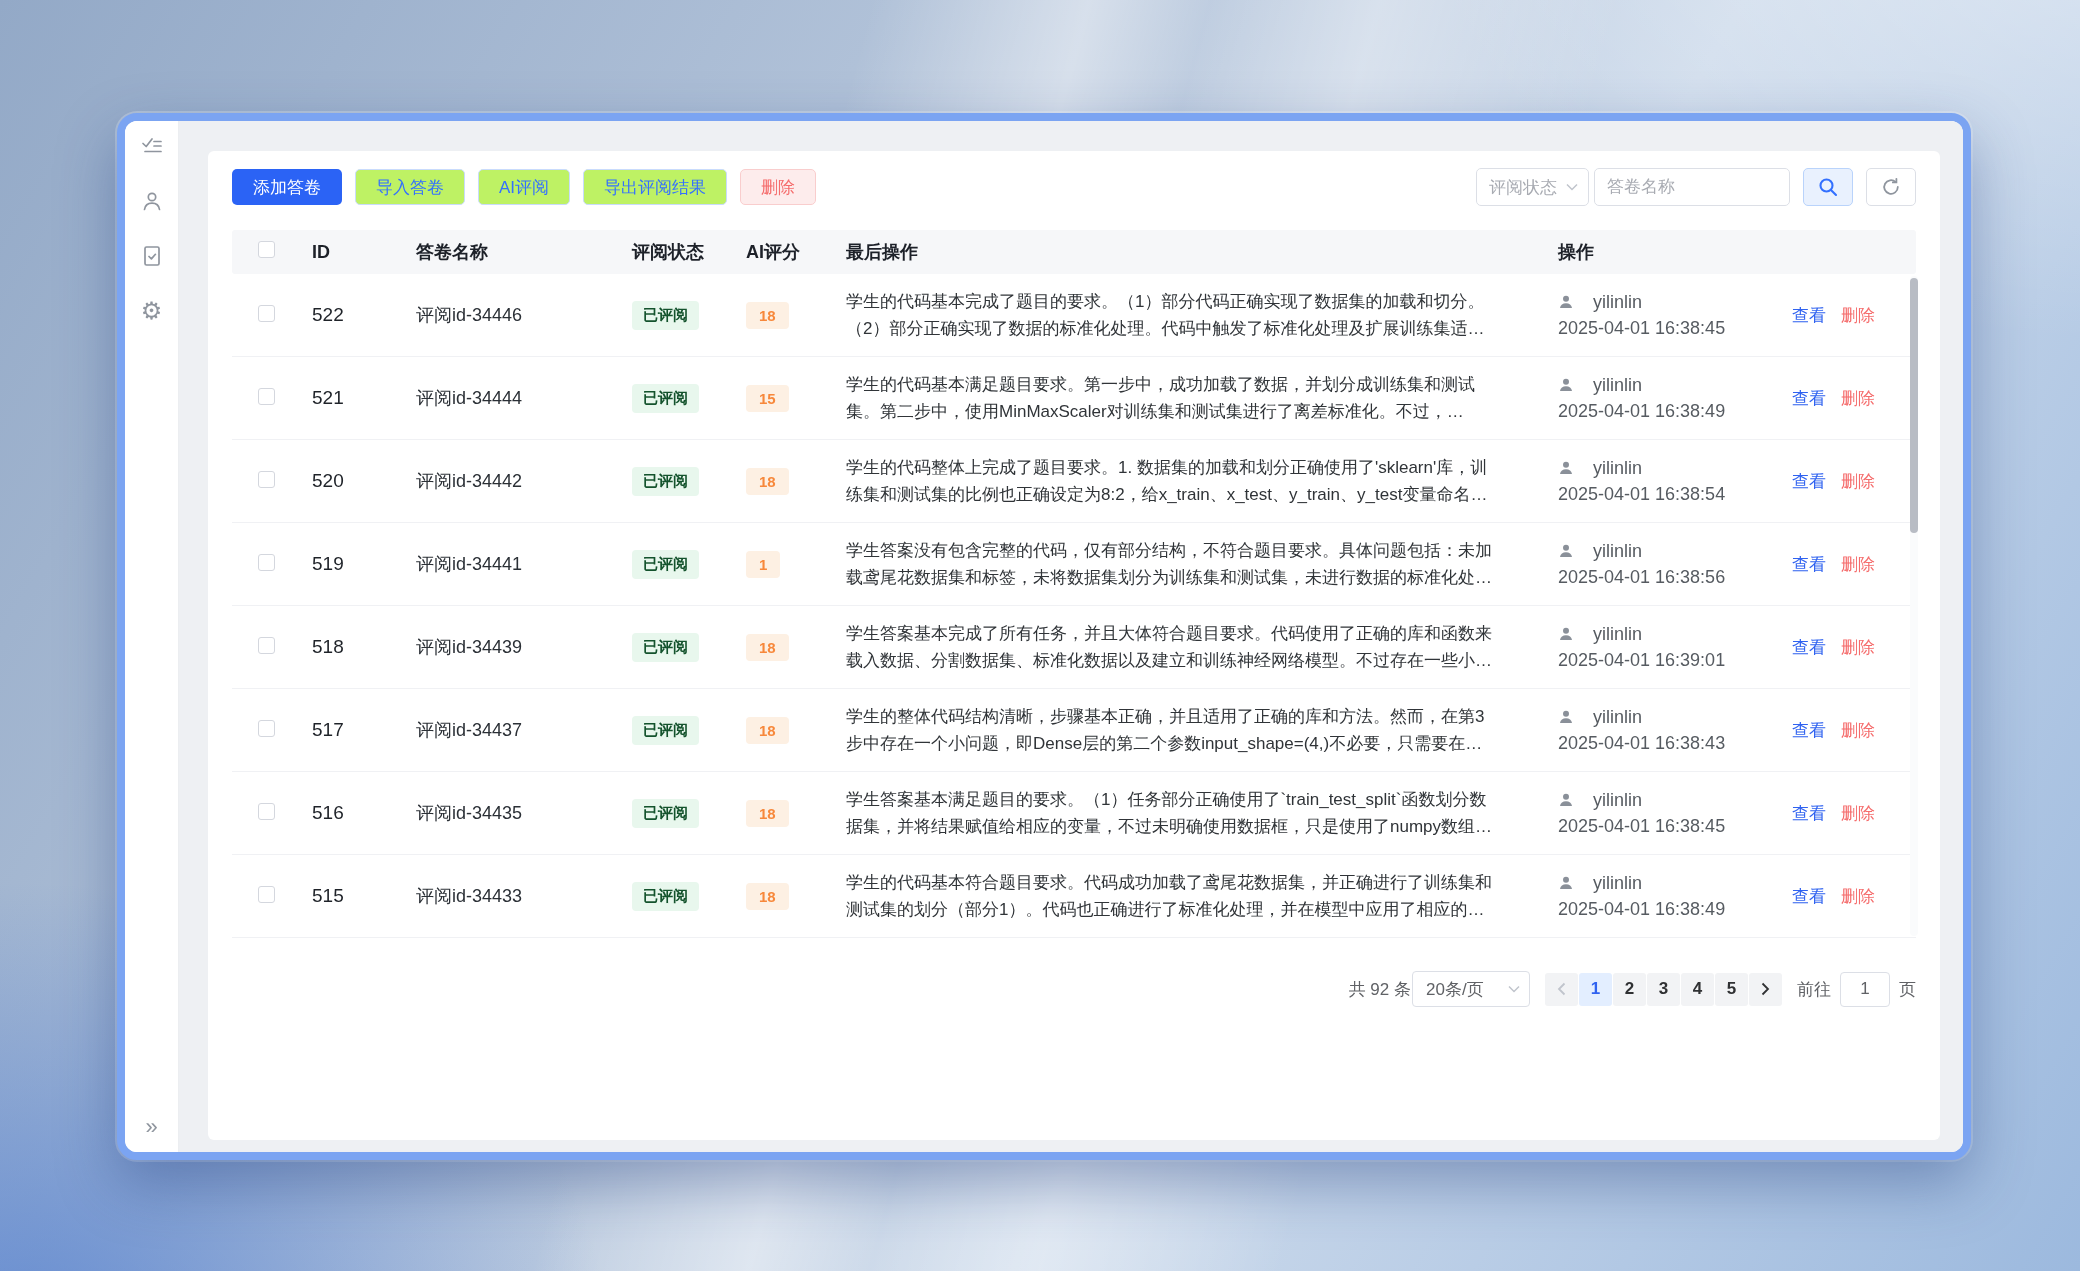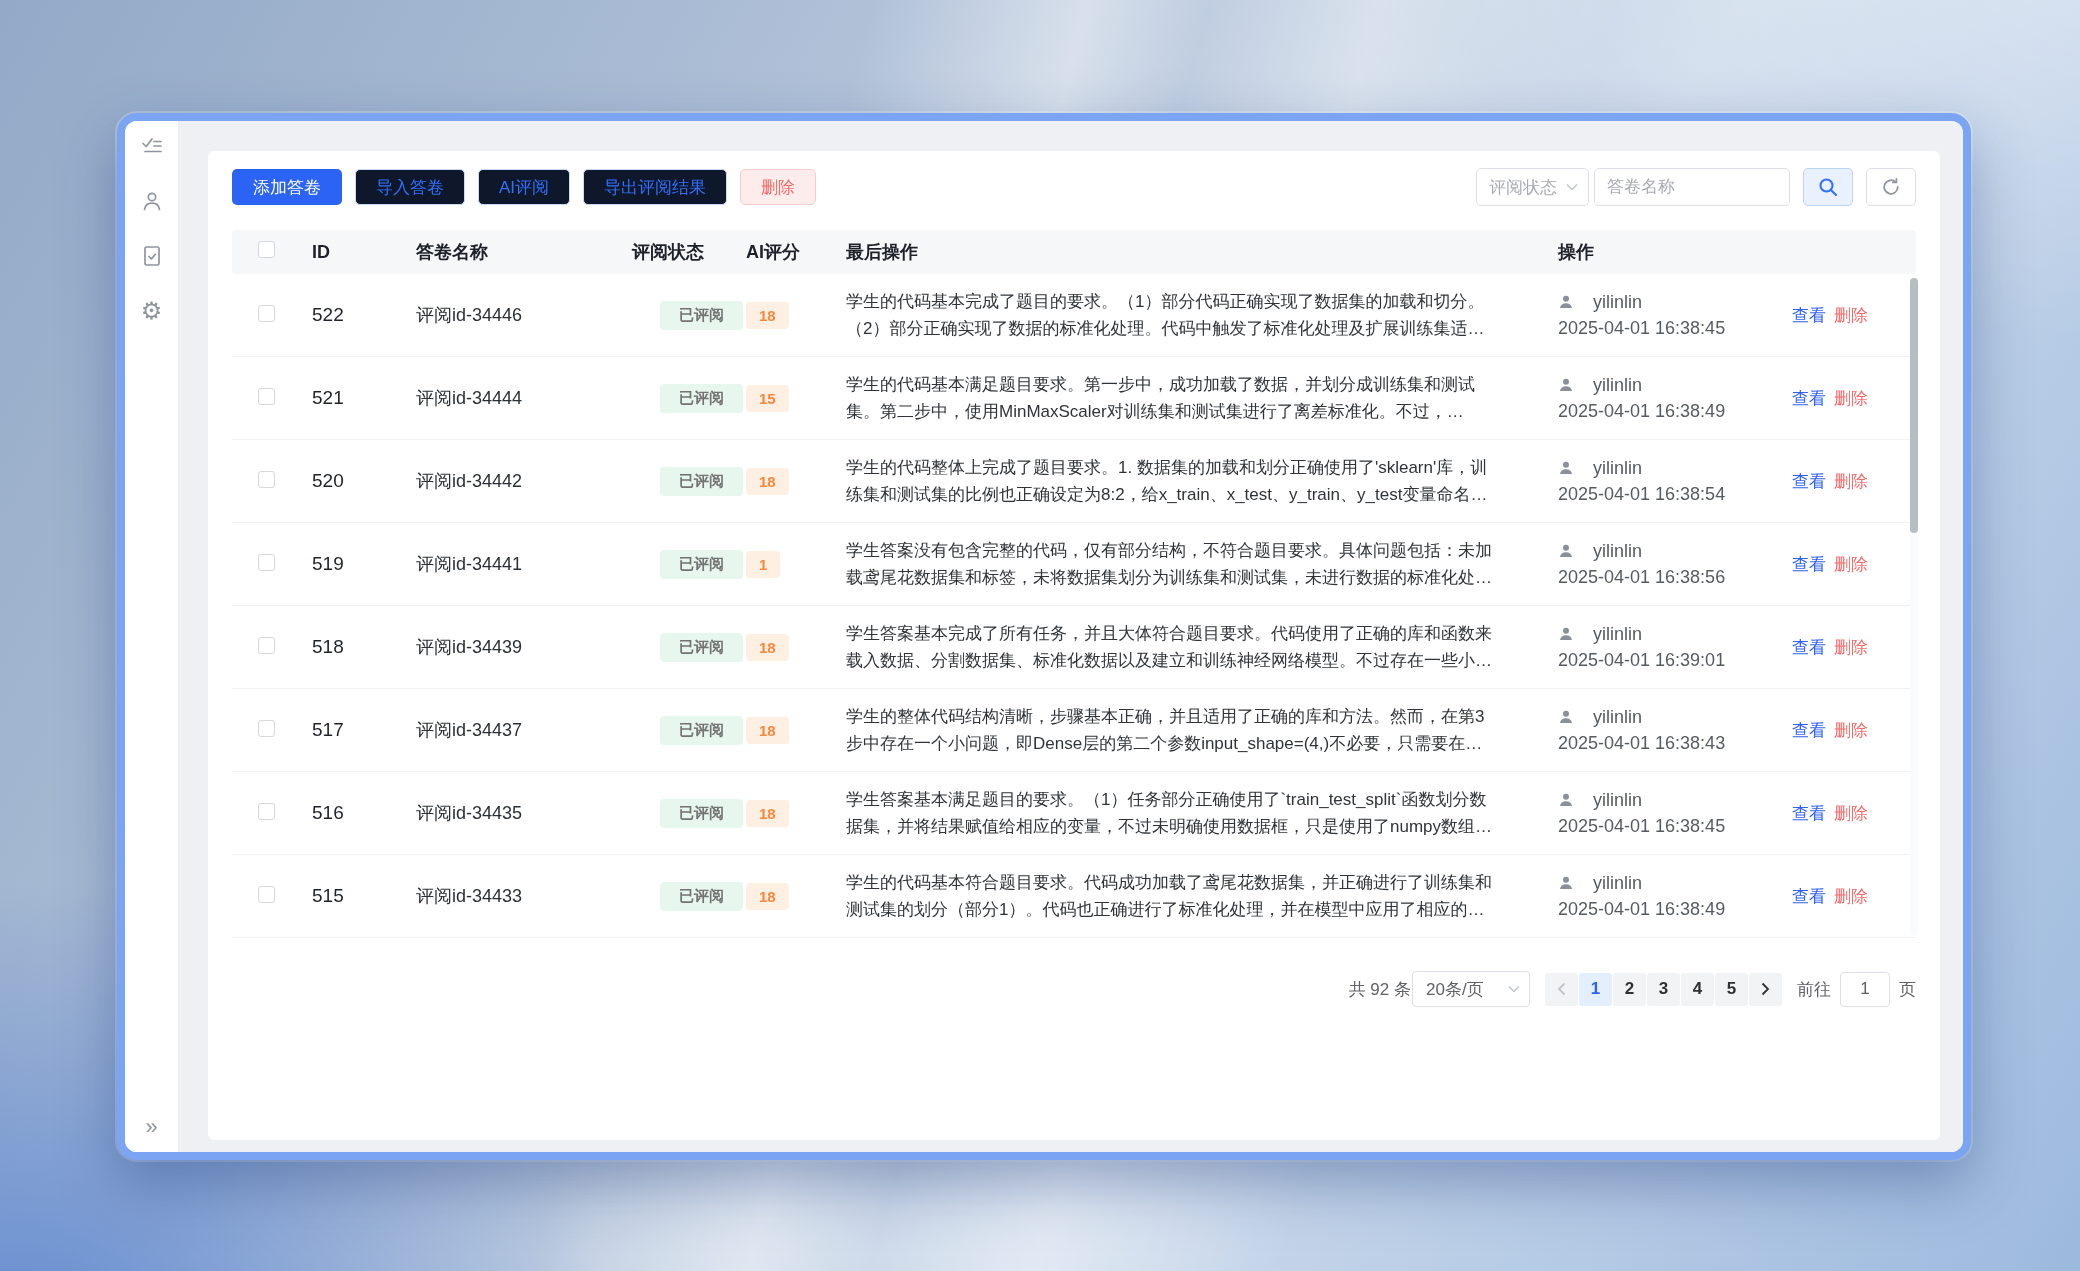--- a/index.html
+++ b/index.html
@@ -46,21 +46,21 @@
   .tab.active{ background:#fff; color:#2f62f0; gap:12px;}
   .tab-close{ font-size:18px; color:#2f62f0; line-height:1; cursor:pointer;}
   
   .panel{ margin-top:27px; background:#fff; border-radius:6px; flex:1;
     padding:17px 24px 20px 24px; display:flex; flex-direction:column; min-height:0;}
   .toolbar{ display:flex; align-items:center; justify-content:space-between; flex:0 0 auto;}
   .btn-group{ display:flex; gap:13px; align-items:center;}
   .btn{ height:36px; padding:0 20px; border-radius:5px; font-size:17px; display:flex;
     align-items:center; cursor:pointer; border:1px solid transparent; white-space:nowrap;}
   .btn-primary{ background:#2b63f5; color:#fff;}
-  .btn-plain{ background:#0f172a; border-color:#c9dbfc; color:#3370ff;}
+  .btn-plain{ background:#bef264; border-color:#c9dbfc; color:#3370ff;}
   .btn-danger{ background:#fdecec; border-color:#f9cdcd; color:#f56c6c;}
   .filter-group{ display:flex; align-items:center; gap:13px;}
   .sel-status{ width:113px; height:38px; border:1px solid #dcdfe6; border-radius:5px; background:#fff;
     display:flex; align-items:center; justify-content:space-between; padding:0 10px 0 12px;
     color:#a8abb2; font-size:17px; cursor:pointer; margin-right:-8px;}
   .inp-name{ width:196px; height:38px; border:1px solid #dcdfe6; border-radius:5px; background:#fff;
     padding:0 12px; font-size:17px; color:#303133; outline:none;
     font-family:"Liberation Sans","DejaVu Sans",sans-serif;}
   .inp-name::placeholder{ color:#a8abb2;}
   .icon-btn{ width:50px; height:38px; border-radius:5px; display:flex; align-items:center;
@@ -73,30 +73,30 @@
     grid-template-columns:56px 104px 216px 114px 100px 712px 234px 1fr; align-items:center;}
   .thead{ height:44px; background:#f6f7f9; border-radius:3px;}
   .thead .cell{ font-size:18px; font-weight:700; color:#1d2129;}
   .cell{ padding-left:24px; min-width:0;}
   .c-check{ padding-left:26px;}
   .trow{ height:83px; border-bottom:1px solid #f0f1f4;}
   .checkbox{ width:17px; height:17px; border:1px solid #d4d7de; border-radius:3px; background:#fff;
     display:inline-block; cursor:pointer;}
   .c-id{ font-size:19px; color:#1f2329; font-weight:500;}
   .c-name{ font-size:18px; color:#2b3036;}
-  .badge-status{ display:inline-block; background:#e8f7ed; color:#737373; font-size:15px;
-    font-weight:700; padding:5px 19px; border-radius:4px; white-space:nowrap;margin-left:28px;}
+  .badge-status{ display:inline-block; background:#e8f7ed; color:#14532d; font-size:15px;
+    font-weight:700; padding:5px 11px; border-radius:4px; white-space:nowrap;}
   .badge-score{ display:inline-block; background:#fdf0e3; color:#f7883b; font-size:15px;
     font-weight:700; padding:5px 13px; border-radius:4px;}
   .c-comment{ font-size:17px; color:#303438; line-height:27px; padding-right:38px;
     display:-webkit-box; -webkit-line-clamp:2; -webkit-box-orient:vertical; overflow:hidden;}
   .c-lastop{ font-size:18px; color:#565b61;}
   .op-user{ display:flex; align-items:center; gap:19px; margin-bottom:5px;}
   .op-time{ }
-  .c-actions{ display:flex; gap:8px; font-size:17px; white-space:nowrap;}
+  .c-actions{ display:flex; gap:15px; font-size:17px; white-space:nowrap;}
   .link-view{ color:#2f62f0; cursor:pointer;}
   .link-del{ color:#f56c6c; cursor:pointer;}
   .vscroll{ position:absolute; top:46px; right:-2px; width:8px; bottom:2px;
     background:#fafbfc; border-radius:4px;}
   .vscroll .thumb{ position:absolute; top:2px; left:0; width:8px; height:255px;
     background:#b8bcc4; border-radius:4px; cursor:pointer;}
   
   .pagination{ margin-top:33px; display:flex; align-items:center; justify-content:flex-end;
     gap:1px; font-size:17px; color:#606266; flex:0 0 auto;}
   .page-size{ width:118px; height:36px; border:1px solid #dcdfe6; border-radius:4px; background:#fff;

